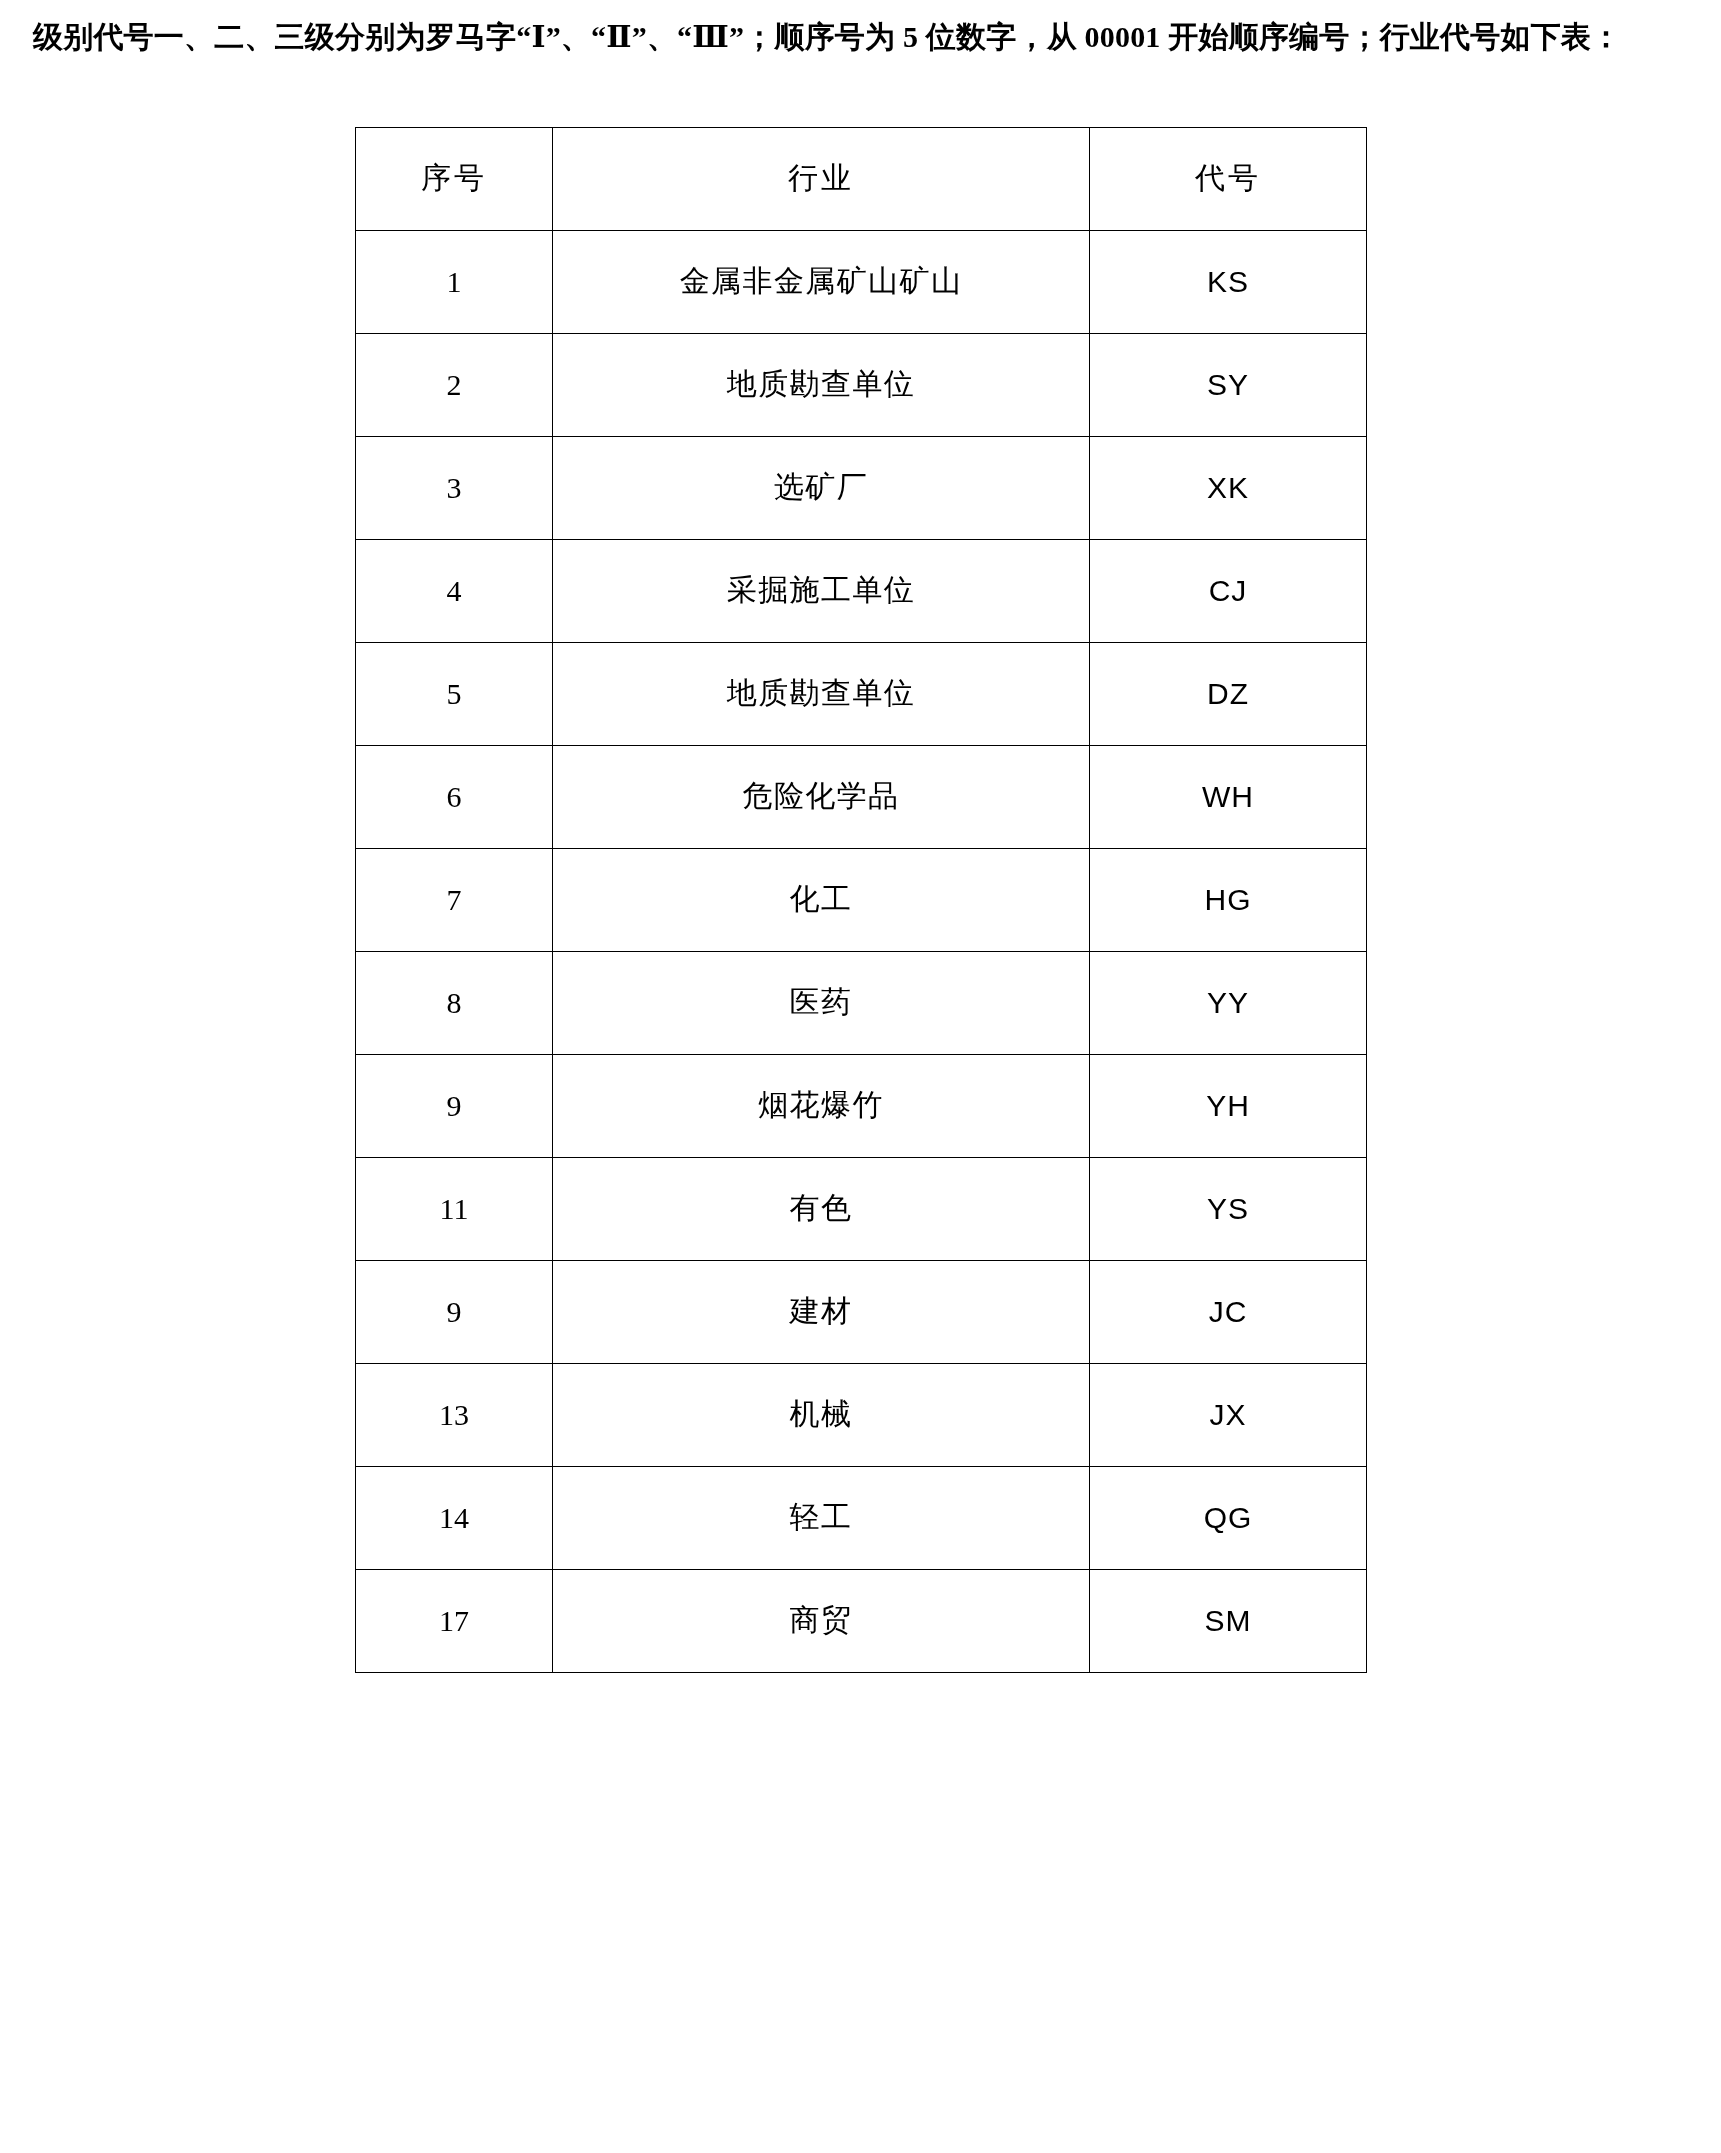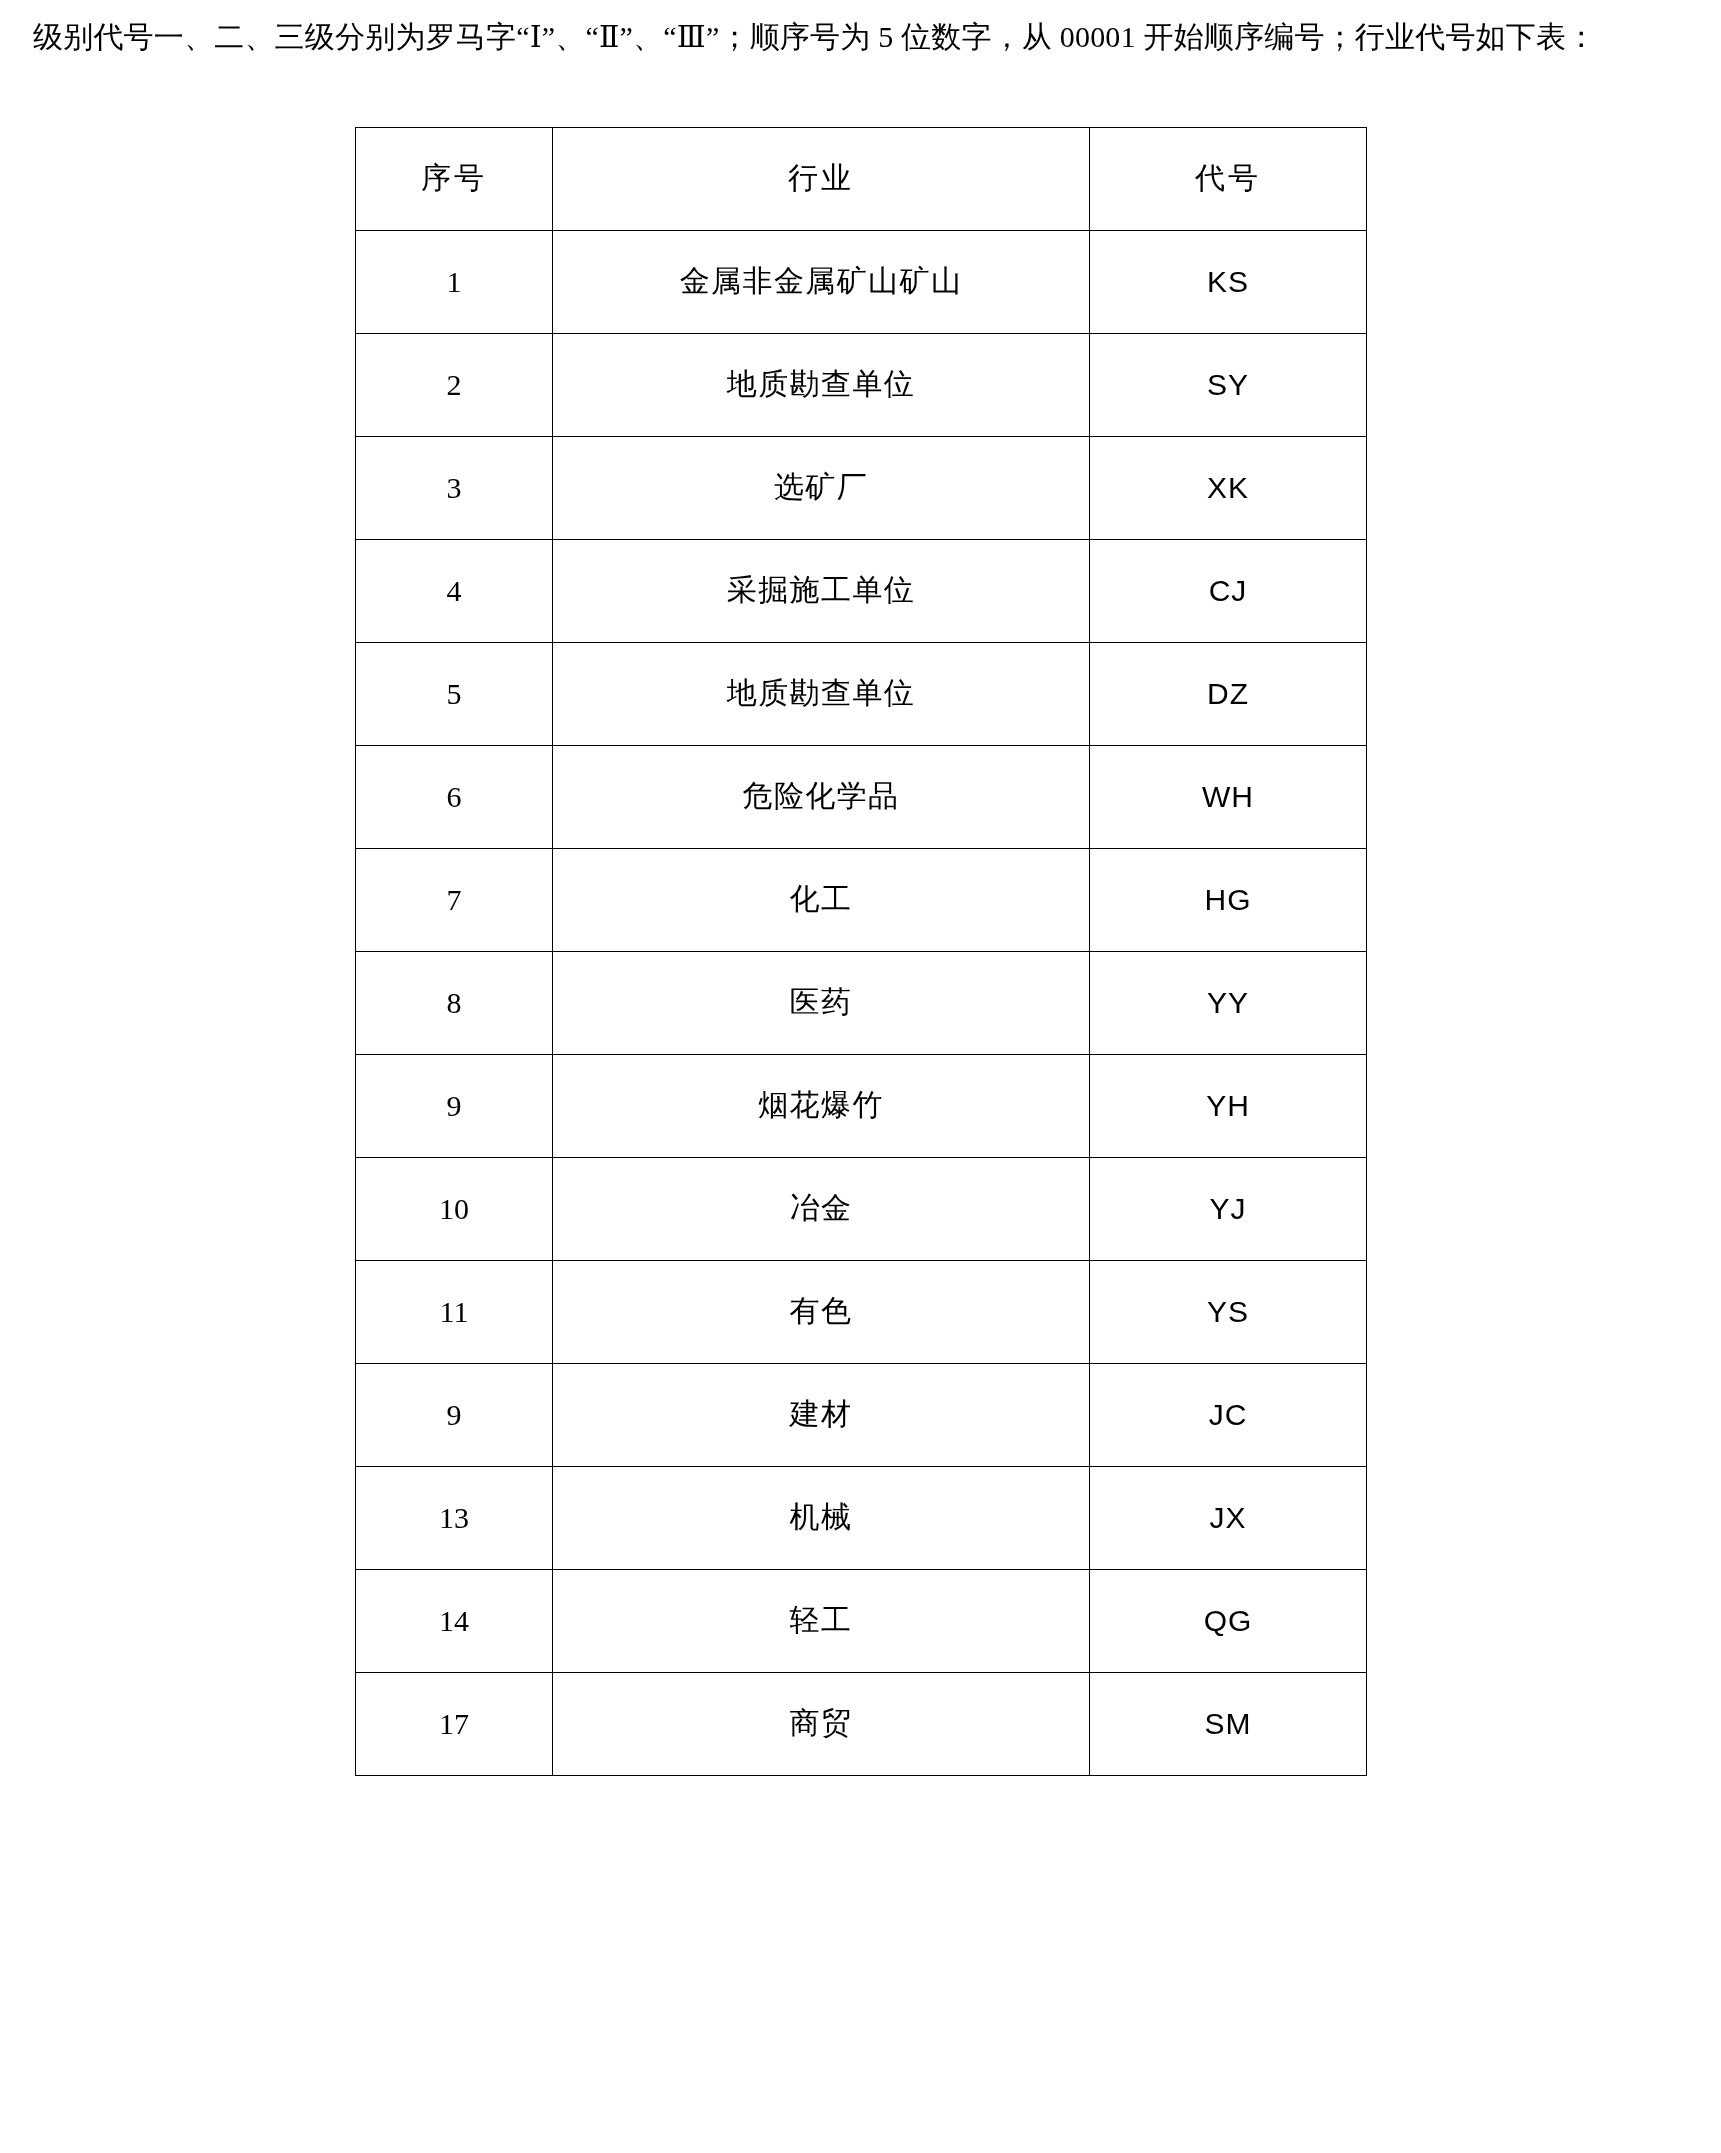--- a/index.html
+++ b/index.html
@@ -20,20 +20,21 @@
     padding: 13.4px 33px 0 33px;
     position: relative;
   }
   .intro {
     font-size: 30px;
     line-height: 1.62;
     letter-spacing: 0.2px;
     text-align: justify;
     text-justify: inter-ideograph;
     margin: 0;
+    font-weight: bold;
   }
   .intro p {
     margin: 0;
   }
   .table-wrap {
     margin-top: 65px;
     display: flex;
     justify-content: center;
   }
   table.code-table {
@@ -138,25 +139,20 @@
           <td class="cell-num">8</td>
           <td class="cell-ind">医药</td>
           <td class="cell-code">YY</td>
         </tr>
         <tr>
           <td class="cell-num">9</td>
           <td class="cell-ind">烟花爆竹</td>
           <td class="cell-code">YH</td>
         </tr>
         <tr>
-          <td class="cell-num">10</td>
-          <td class="cell-ind">冶金</td>
-          <td class="cell-code">YJ</td>
-        </tr>
-        <tr>
           <td class="cell-num">11</td>
           <td class="cell-ind">有色</td>
           <td class="cell-code">YS</td>
         </tr>
         <tr>
           <td class="cell-num">9</td>
           <td class="cell-ind">建材</td>
           <td class="cell-code">JC</td>
         </tr>
         <tr>

